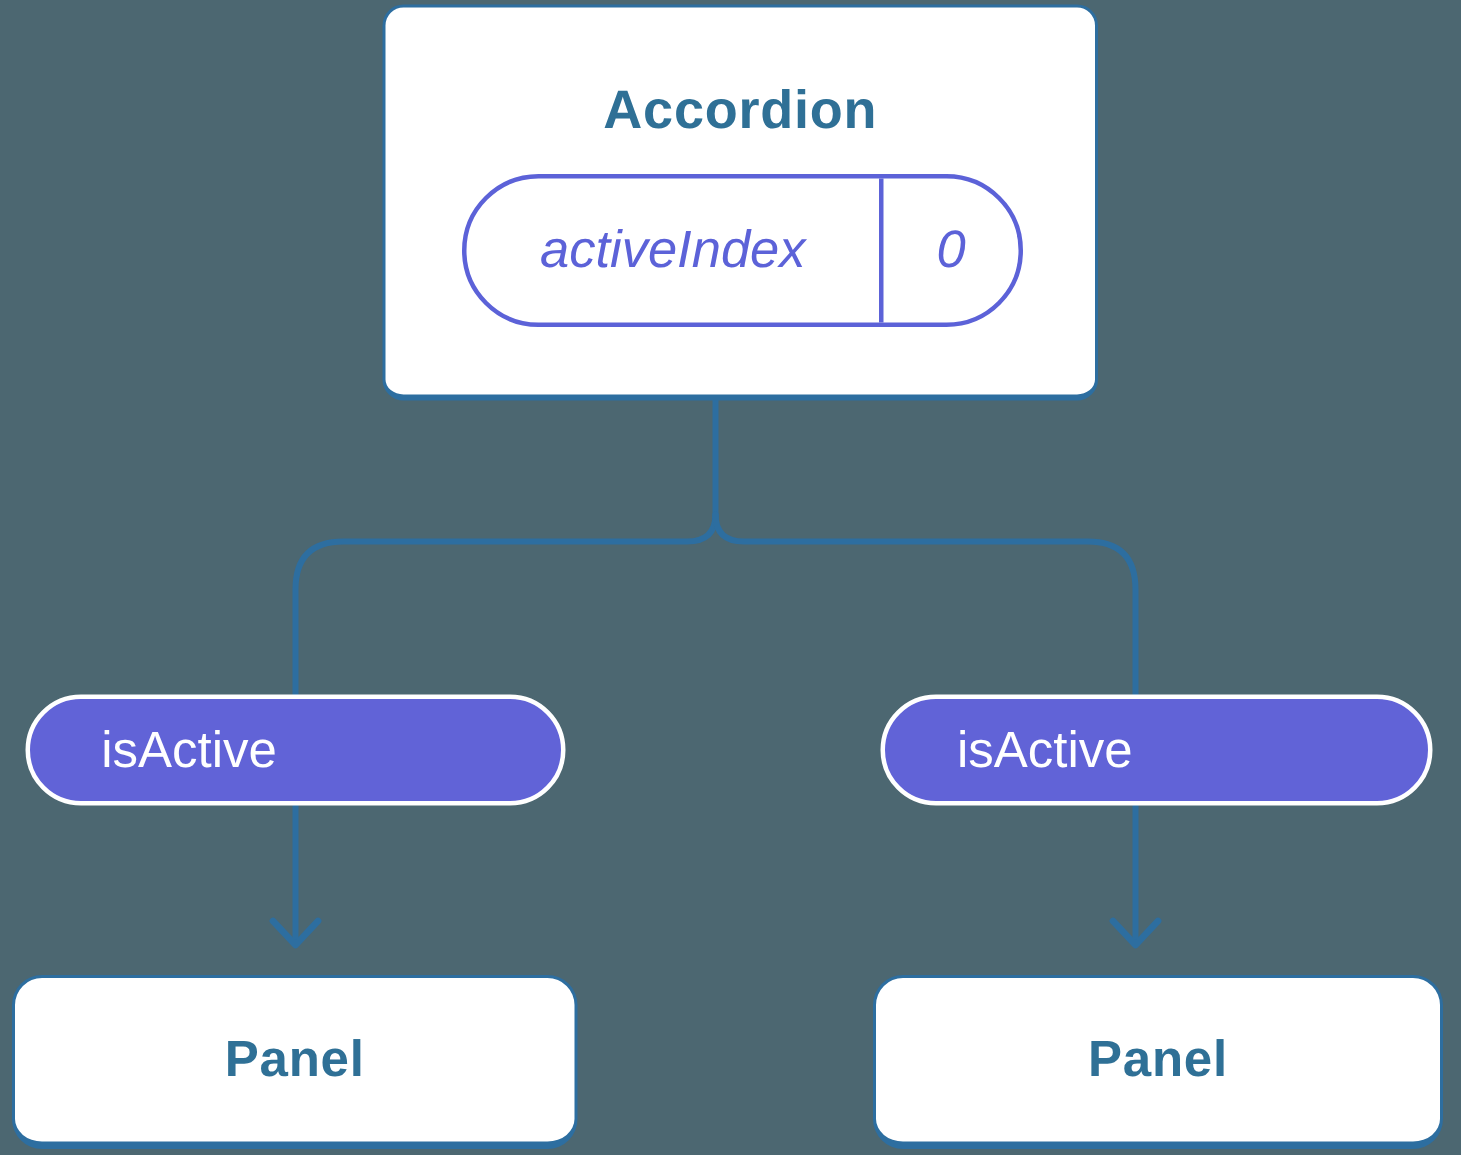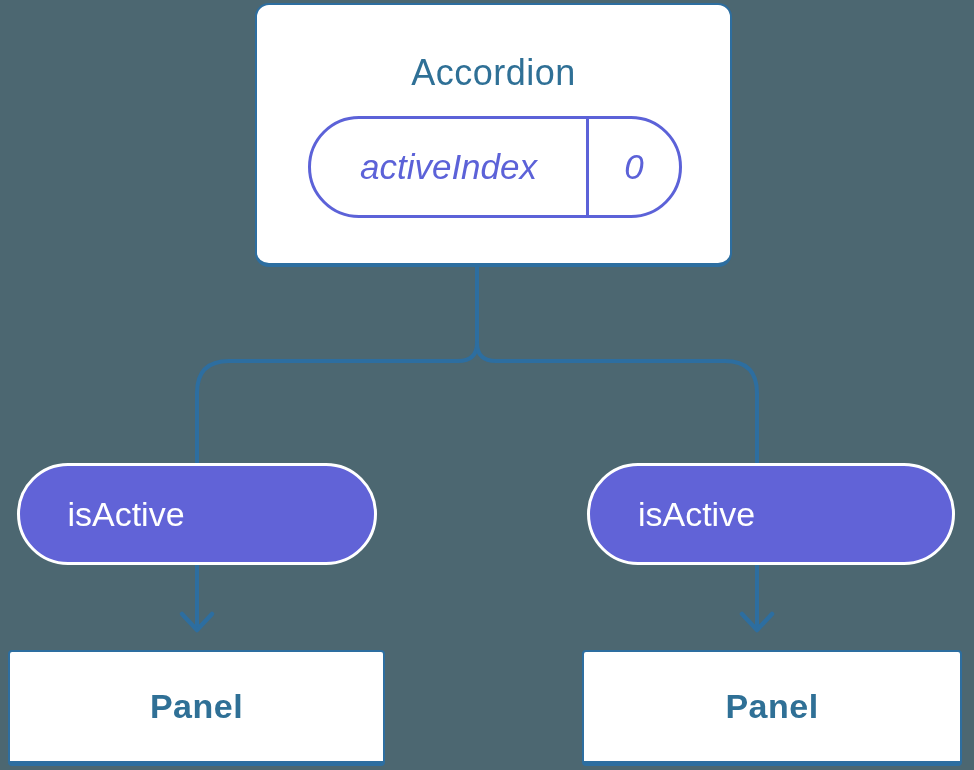--- a/index.html
+++ b/index.html
@@ -49,21 +49,21 @@
     left: 255px; top: 3px;
     width: 477px; height: 264px;
     border-radius: 14px;
     border-bottom-width: 4px;
   }
   .card-title {
     position: absolute;
     left: 0; right: 0;
     text-align: center;
     color: var(--heading-blue);
-    font-weight: 400;
+    font-weight: 700;
   }
   .root-card .card-title {
     top: 46px;
     font-size: 36px;
     line-height: 44px;
     letter-spacing: 0.5px;
   }
   .state-pill {
     position: absolute;
     left: 51px; top: 111px;
@@ -85,21 +85,21 @@
   }
   .state-pill .name-cell { flex: 1 1 auto; }
   .state-pill .value-cell {
     width: 93px;
     border-left: 3px solid var(--indigo);
   }
 
   .prop-pill {
     position: absolute;
     top: 463px;
-    height: 102px;
+    height: 74px;
     background: var(--pill-purple);
     border: 3px solid var(--pill-text-white);
     border-radius: 51px;
     display: flex;
     align-items: stretch;
     color: var(--pill-text-white);
     font-size: 34px;
     font-weight: 500;
   }
   .prop-pill .cell {
@@ -107,21 +107,21 @@
     align-items: center;
     justify-content: center;
   }
   .prop-pill .value-cell { flex: 1 1 auto; border-left: 3px solid var(--pill-text-white); }
   .pill-left  { left: 17px;  width: 360px; }
   .pill-left  .name-cell { width: 212px; }
   .pill-right { left: 587px; width: 368px; }
   .pill-right .name-cell { width: 213px; }
 
   .panel-card {
-    border-radius: 4px;
+    border-radius: 20px;
     top: 650px;
     height: 116px;
     display: flex;
     align-items: center;
     justify-content: center;
   }
   .panel-left  { left: 8px;   width: 377px; }
   .panel-right { left: 582px; width: 380px; }
   .panel-title {
     color: var(--heading-blue);

